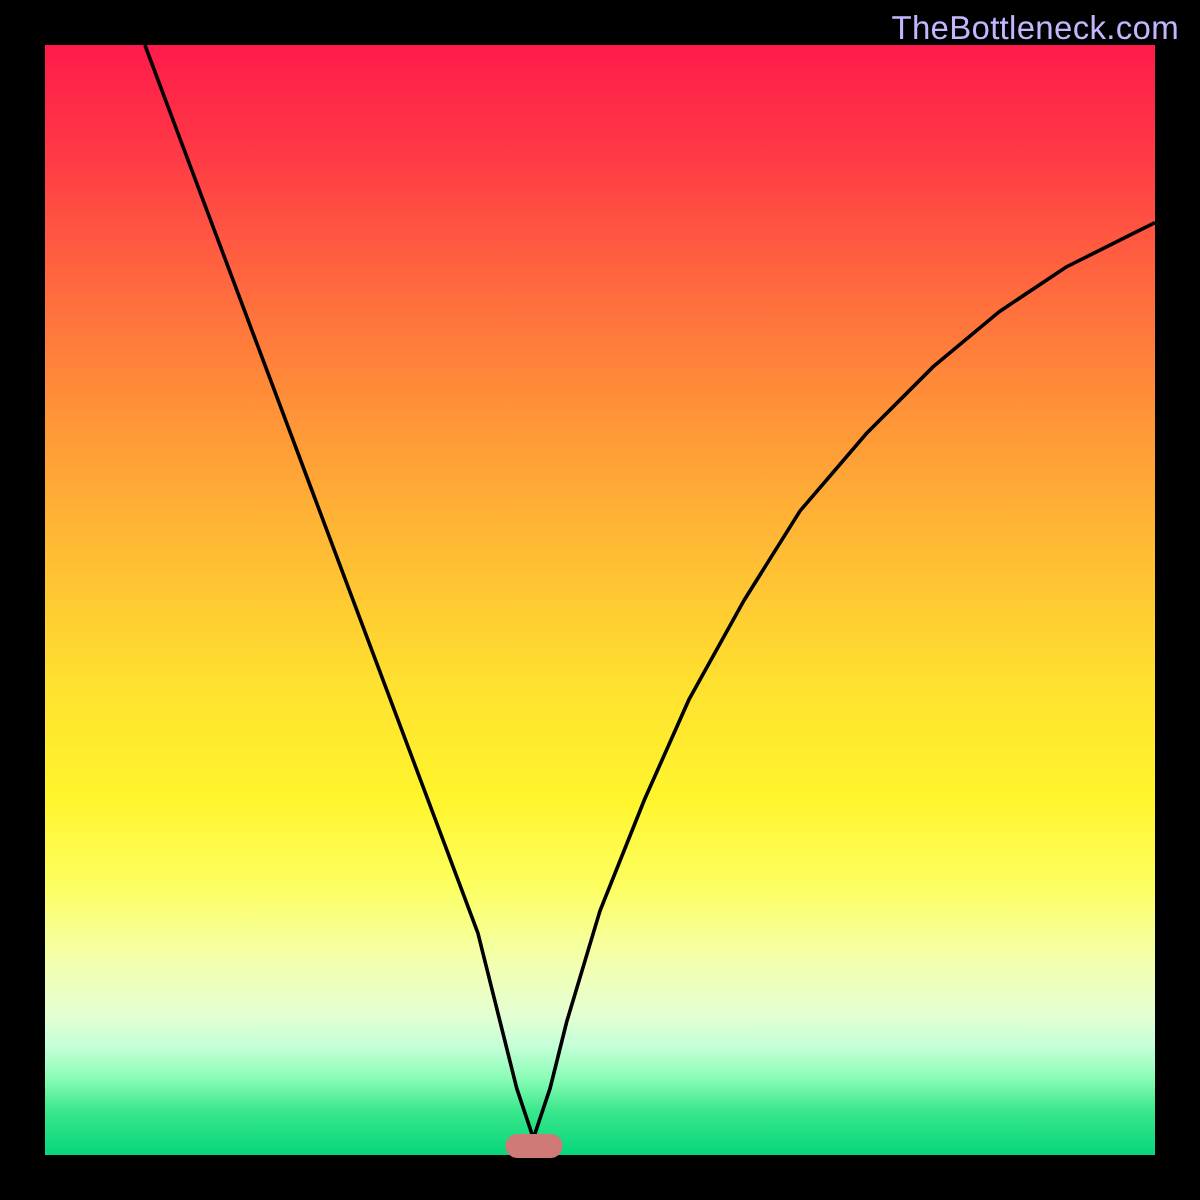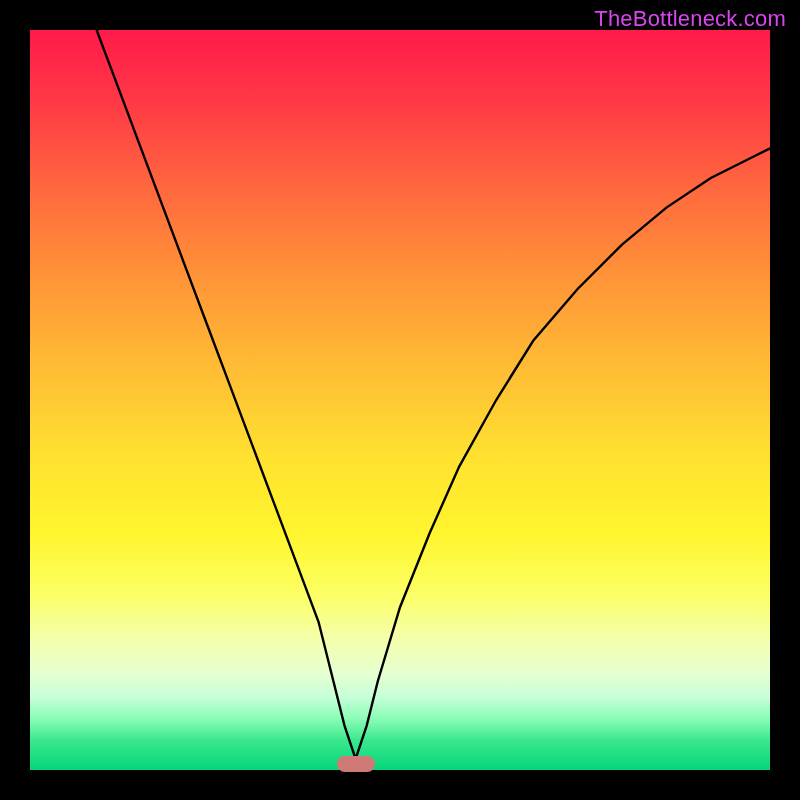--- a/index.html
+++ b/index.html
@@ -31,21 +31,21 @@
       #c8ffd8 90%,
       #8cfdb8 93%,
       #3be78d 96%,
       #05d67a 100%
     );
   }
   .watermark {
     position: absolute;
     top: 6px;
     right: 14px;
-    color: #d946ef;
+    color: #c4b5fd;
     font-size: 22px;
     letter-spacing: 0.2px;
     user-select: none;
   }
   .marker {
     position: absolute;
     width: 38px;
     height: 16px;
     background: #cf7a77;
     border-radius: 8px;

